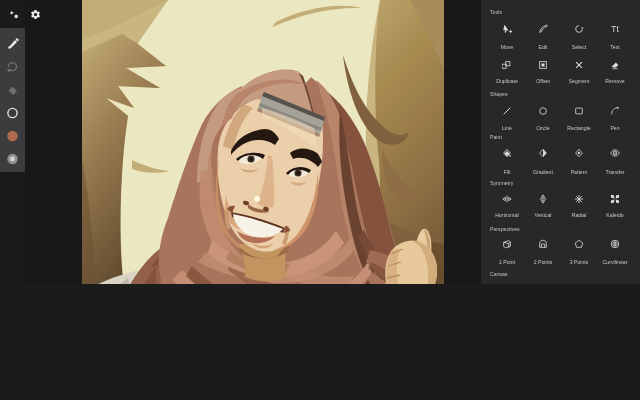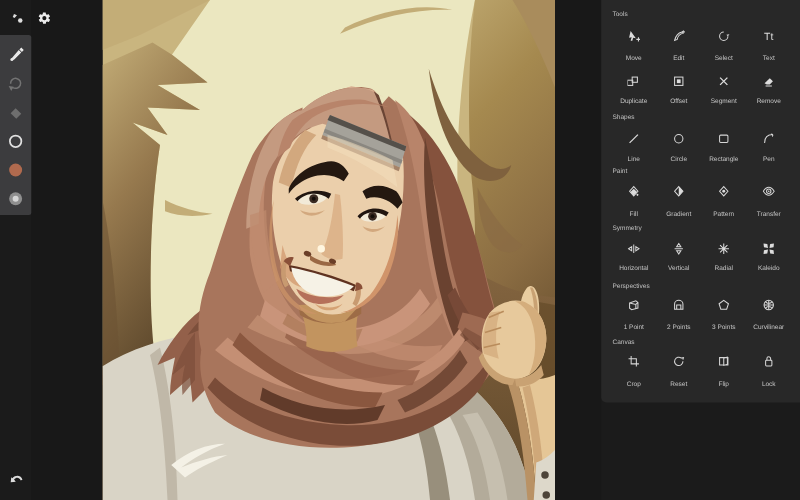--- a/index.html
+++ b/index.html
@@ -1,17 +1,17 @@
 <!DOCTYPE html>
 <html><head>
 <meta charset="utf-8">
 <style>
   html,body{margin:0;padding:0;background:#1b1b1b;}
   *{box-sizing:border-box;}
-  #app{position:relative;width:640px;height:400px;background:#1b1b1b;overflow:hidden;
+  #app{position:relative;width:640px;height:284px;background:#1b1b1b;overflow:hidden;
        font-family:"Liberation Sans",sans-serif;}
   #canvasbg{position:absolute;left:25px;top:0;width:456px;height:400px;background:#181818;}
   #art{position:absolute;left:82px;top:0;width:362px;height:400px;}
   #toolbar{position:absolute;left:0;top:28px;width:25px;height:144px;background:#3c3c3e;border-radius:0 2px 2px 0;}
   .ticon{position:absolute;left:0;width:25px;text-align:center;}
   #panel{position:absolute;left:481px;top:0;width:159px;height:322px;background:#282828;border-radius:0 0 0 4px;}
   .sec{position:absolute;left:9px;font-size:5.2px;color:#c2c2c2;transform-origin:left center;}
   .cell{position:absolute;width:36px;text-align:center;}
   .cell .lbl{display:block;font-size:5.2px;color:#c6c6c6;margin-top:0;}
   .irow{position:absolute;width:36px;text-align:center;}

